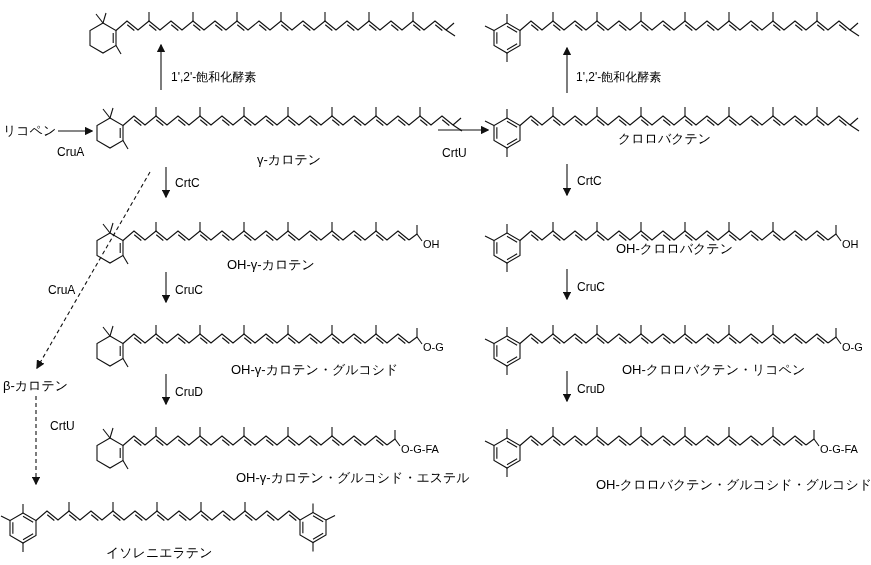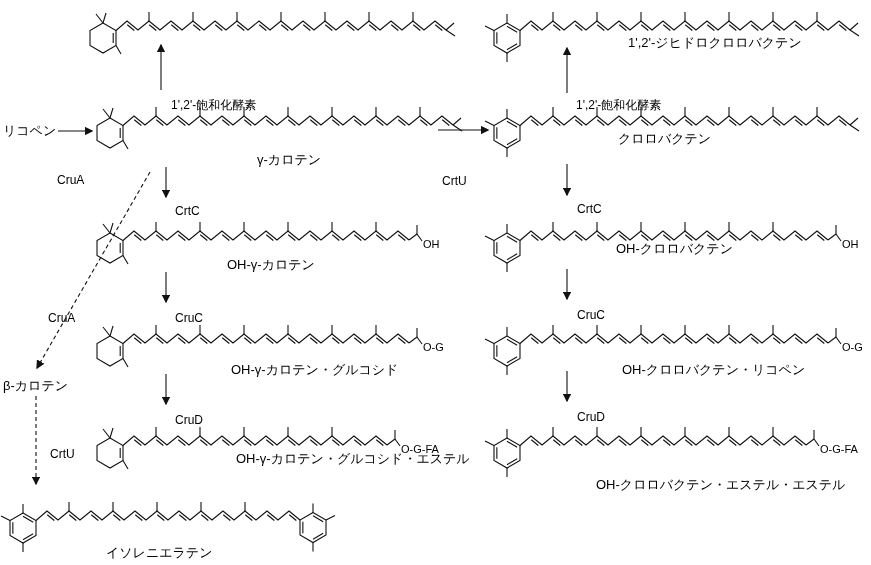--- a/index.html
+++ b/index.html
@@ -3,21 +3,21 @@
 <meta charset="utf-8">
 <style>
   html,body{margin:0;padding:0;background:#fff;}
   .canvas{
     position:relative;width:871px;height:565px;background:#ffffff;
     font-family:"Liberation Sans","DejaVu Sans",sans-serif;overflow:hidden;
   }
   .canvas svg{position:absolute;left:0;top:0;}
   .lbl{position:absolute;color:#000;white-space:nowrap;line-height:1.15;}
   .c{font-size:13px;}
-  .e{font-size:12px;margin-top:28px;}
+  .e{font-size:12px;}
   .s{font-size:11px;}
 </style>
 </head>
 <body>
 
 <div class="canvas">
 
   <svg id="diagram-svg" width="871" height="565" viewBox="0 0 871 565">
       <defs>
         <marker id="ah" viewBox="0 0 10 10" refX="8.5" refY="5" markerWidth="8" markerHeight="8" orient="auto">
@@ -361,30 +361,29 @@
       <line x1="166" y1="167" x2="166" y2="197" stroke="#111111" stroke-width="1.1" marker-end="url(#ah)"></line>
       <line x1="567" y1="164" x2="567" y2="195" stroke="#111111" stroke-width="1.1" marker-end="url(#ah)"></line>
       <line x1="166" y1="272" x2="166" y2="302" stroke="#111111" stroke-width="1.1" marker-end="url(#ah)"></line>
       <line x1="567" y1="269" x2="567" y2="299" stroke="#111111" stroke-width="1.1" marker-end="url(#ah)"></line>
       <line x1="166" y1="374" x2="166" y2="404" stroke="#111111" stroke-width="1.1" marker-end="url(#ah)"></line>
       <line x1="567" y1="371" x2="567" y2="401" stroke="#111111" stroke-width="1.1" marker-end="url(#ah)"></line>
       <line x1="150" y1="172" x2="37" y2="368" stroke="#111111" stroke-width="1.1" stroke-dasharray="4 3" marker-end="url(#ah)"></line>
       <line x1="36" y1="396" x2="36" y2="484" stroke="#111111" stroke-width="1.1" stroke-dasharray="4 3" marker-end="url(#ah)"></line>
     </svg>
 
-  <span class="lbl c" style="left:628px;top:36px">1',2'-ジヒドロクロロバクテン</span>
   <span class="lbl c" style="left:3px;top:124px">リコペン</span>
   <span class="lbl c" style="left:257px;top:153px">γ-カロテン</span>
   <span class="lbl c" style="left:618px;top:132px">クロロバクテン</span>
   <span class="lbl c" style="left:227px;top:258px">OH-γ-カロテン</span>
   <span class="lbl c" style="left:616px;top:242px">OH-クロロバクテン</span>
   <span class="lbl c" style="left:231px;top:363px">OH-γ-カロテン・グルコシド</span>
   <span class="lbl c" style="left:622px;top:363px">OH-クロロバクテン・リコペン</span>
-  <span class="lbl c" style="left:236px;top:452px">OH-γ-カロテン・グルコシド・エステル</span>
-  <span class="lbl c" style="left:596px;top:478px">OH-クロロバクテン・エステル・エステル</span>
+  <span class="lbl c" style="left:236px;top:471px">OH-γ-カロテン・グルコシド・エステル</span>
+  <span class="lbl c" style="left:596px;top:478px">OH-クロロバクテン・グルコシド・グルコシド</span>
   <span class="lbl c" style="left:3px;top:379px">β-カロテン</span>
   <span class="lbl c" style="left:106px;top:546px">イソレニエラテン</span>
 
   <span class="lbl e" style="left:171px;top:71px">1',2'-飽和化酵素</span>
   <span class="lbl e" style="left:576px;top:71px">1',2'-飽和化酵素</span>
   <span class="lbl e" style="left:57px;top:146px">CruA</span>
   <span class="lbl e" style="left:442px;top:147px">CrtU</span>
   <span class="lbl e" style="left:175px;top:177px">CrtC</span>
   <span class="lbl e" style="left:577px;top:175px">CrtC</span>
   <span class="lbl e" style="left:175px;top:284px">CruC</span>

